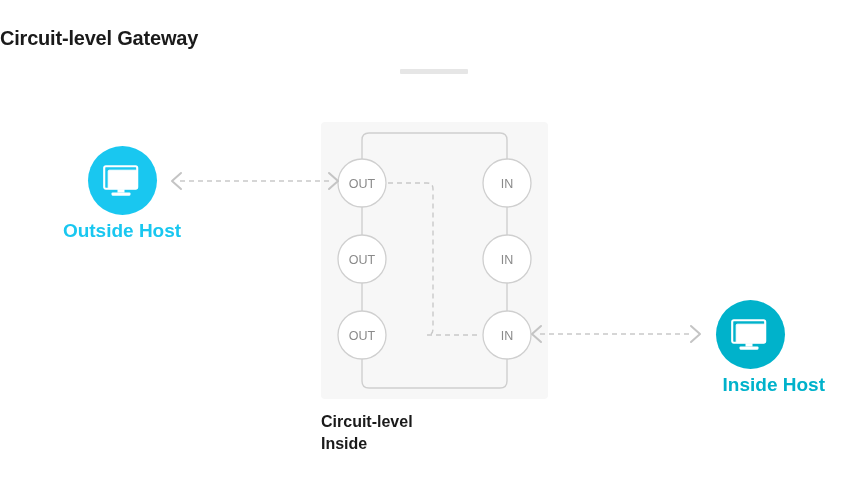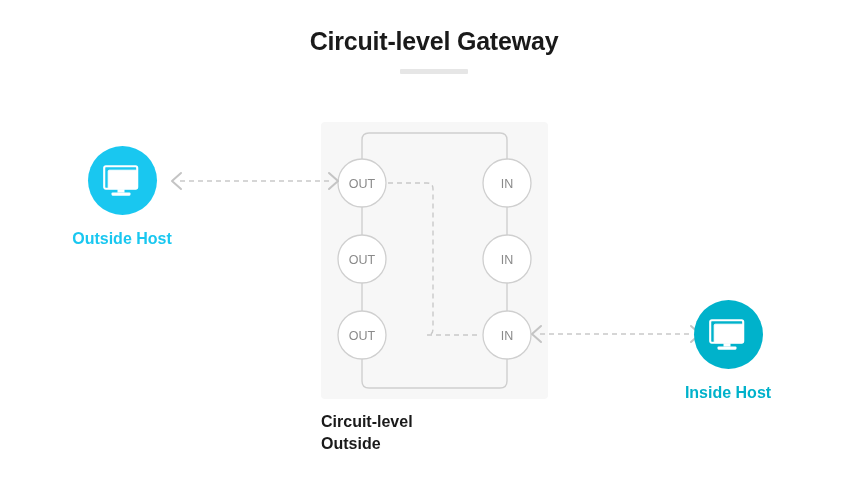--- a/index.html
+++ b/index.html
@@ -15,22 +15,22 @@
     font-family: "Liberation Sans", sans-serif;
     -webkit-font-smoothing: antialiased;
   }
 
   
   .title {
     position: absolute;
     top: 27px;
     left: 0;
     width: 868px;
-    text-align: center;
-    font-size: 25px;
+    text-align: left;
+    font-size: 20px;
     font-weight: bold;
     color: #1a1a1a;
     letter-spacing: -0.2px;
   }
   .title-rule {
     position: absolute;
     top: 69px;
     left: 400px;
     width: 68px;
     height: 5px;
@@ -44,34 +44,34 @@
     text-align: center;
   }
   .host-circle {
     border-radius: 50%;
     display: flex;
     align-items: center;
     justify-content: center;
     margin: 0 auto;
   }
   .host-label {
-    font-size: 16px;
+    font-size: 19px;
     font-weight: bold;
-    margin-top: 15px;
+    margin-top: 5px;
     white-space: nowrap;
   }
 
   #outside-host { left: 47px; top: 146px; width: 150px; }
   #outside-host .host-circle {
     width: 69px; height: 69px;
     background: #19c7f0;
   }
   #outside-host .host-label { color: #19c7f0; }
 
-  #inside-host { left: 653px; top: 300px; width: 150px; }
+  #inside-host { left: 675px; top: 300px; width: 150px; text-align: right; }
   #inside-host .host-circle {
     width: 69px; height: 69px;
     background: #00b2cb;
   }
   #inside-host .host-label { color: #00b2cb; }
 
   .monitor-icon { display: block; }
 
   
   .gateway-panel {
@@ -213,14 +213,14 @@
       <rect x="6.2" y="7.2" width="29" height="18.5" rx="1" fill="#ffffff" stroke="#ffffff" stroke-width="1"></rect>
       <rect x="15.5" y="26.2" width="7" height="3.4" fill="#ffffff"></rect>
       <rect x="9.5" y="29.4" width="19" height="3.3" rx="1.1" fill="#ffffff"></rect>
     </svg>
   </div>
   <div class="host-label">Inside Host</div>
 </div>
 
 <div class="gateway-caption">
   <div>Circuit-level</div>
-  <div>Outside</div>
+  <div>Inside</div>
 </div>
 
 </body></html>

